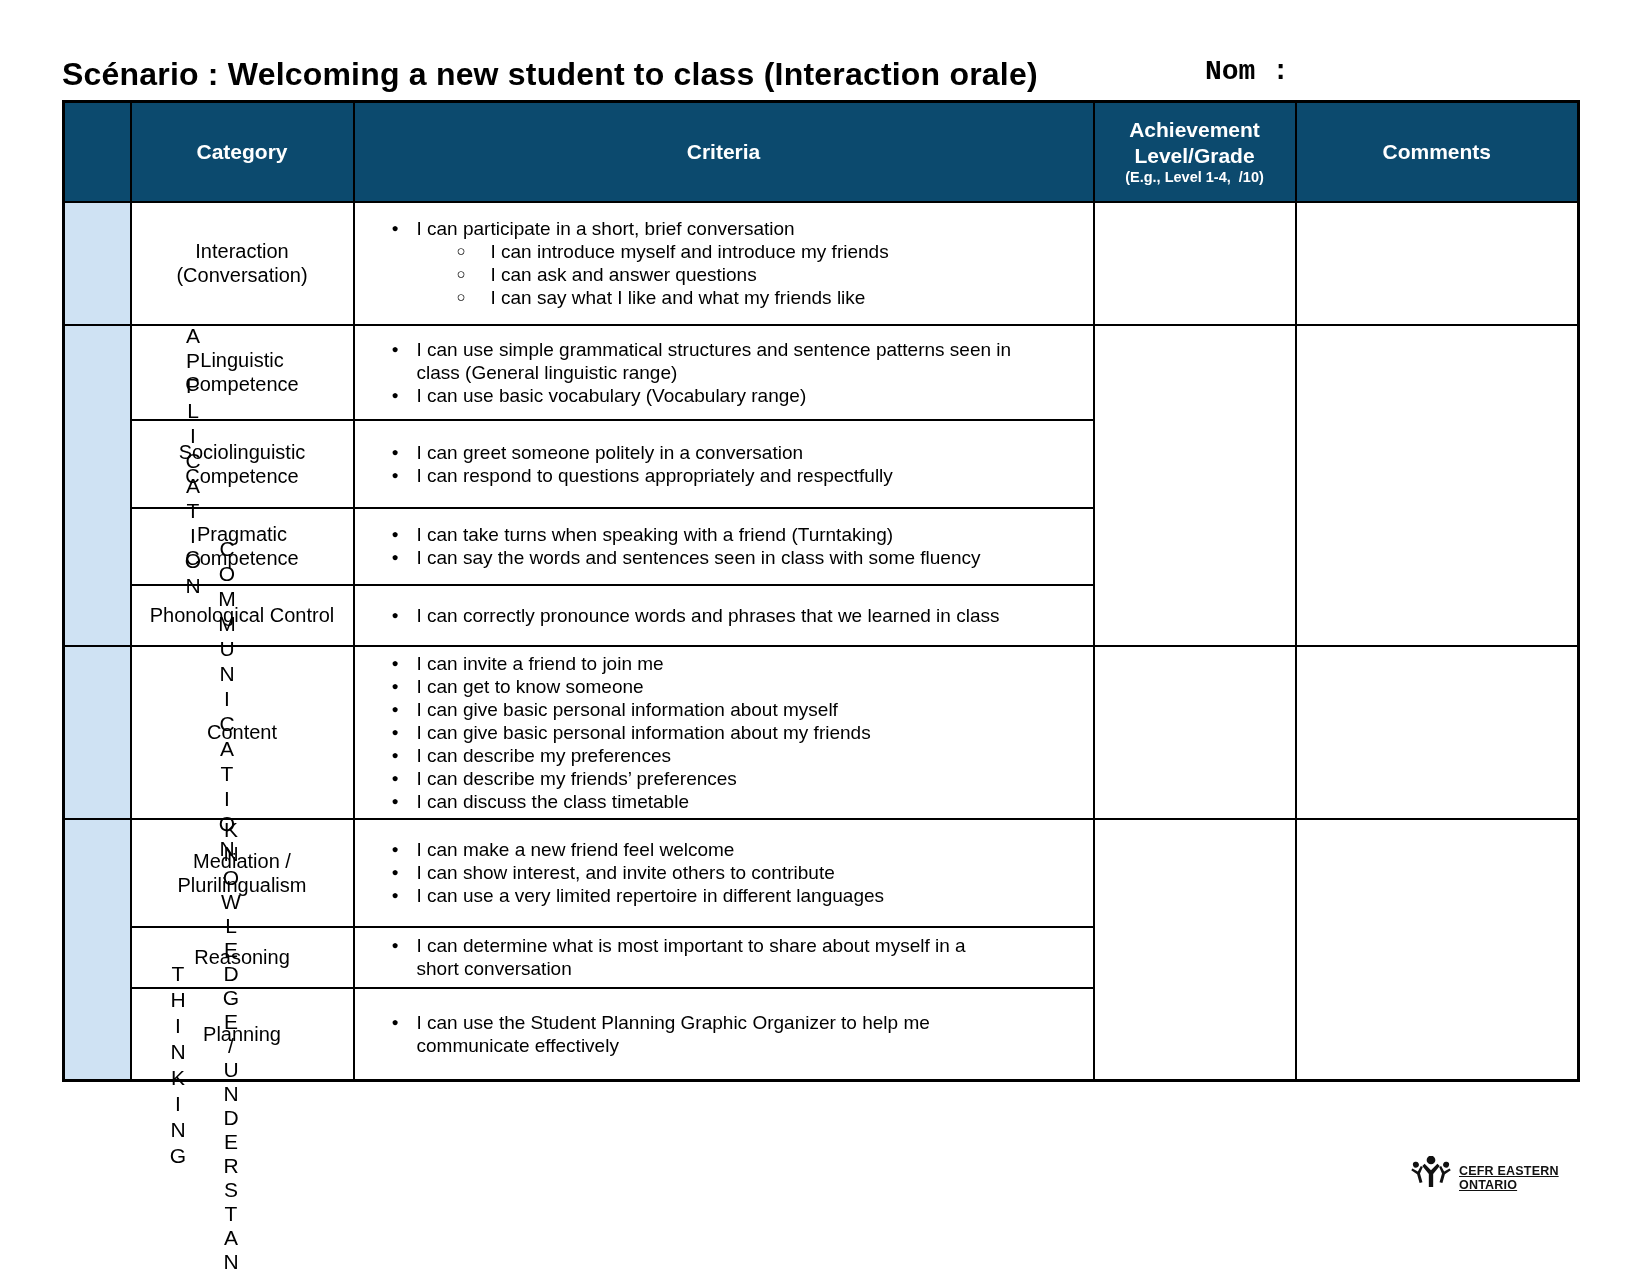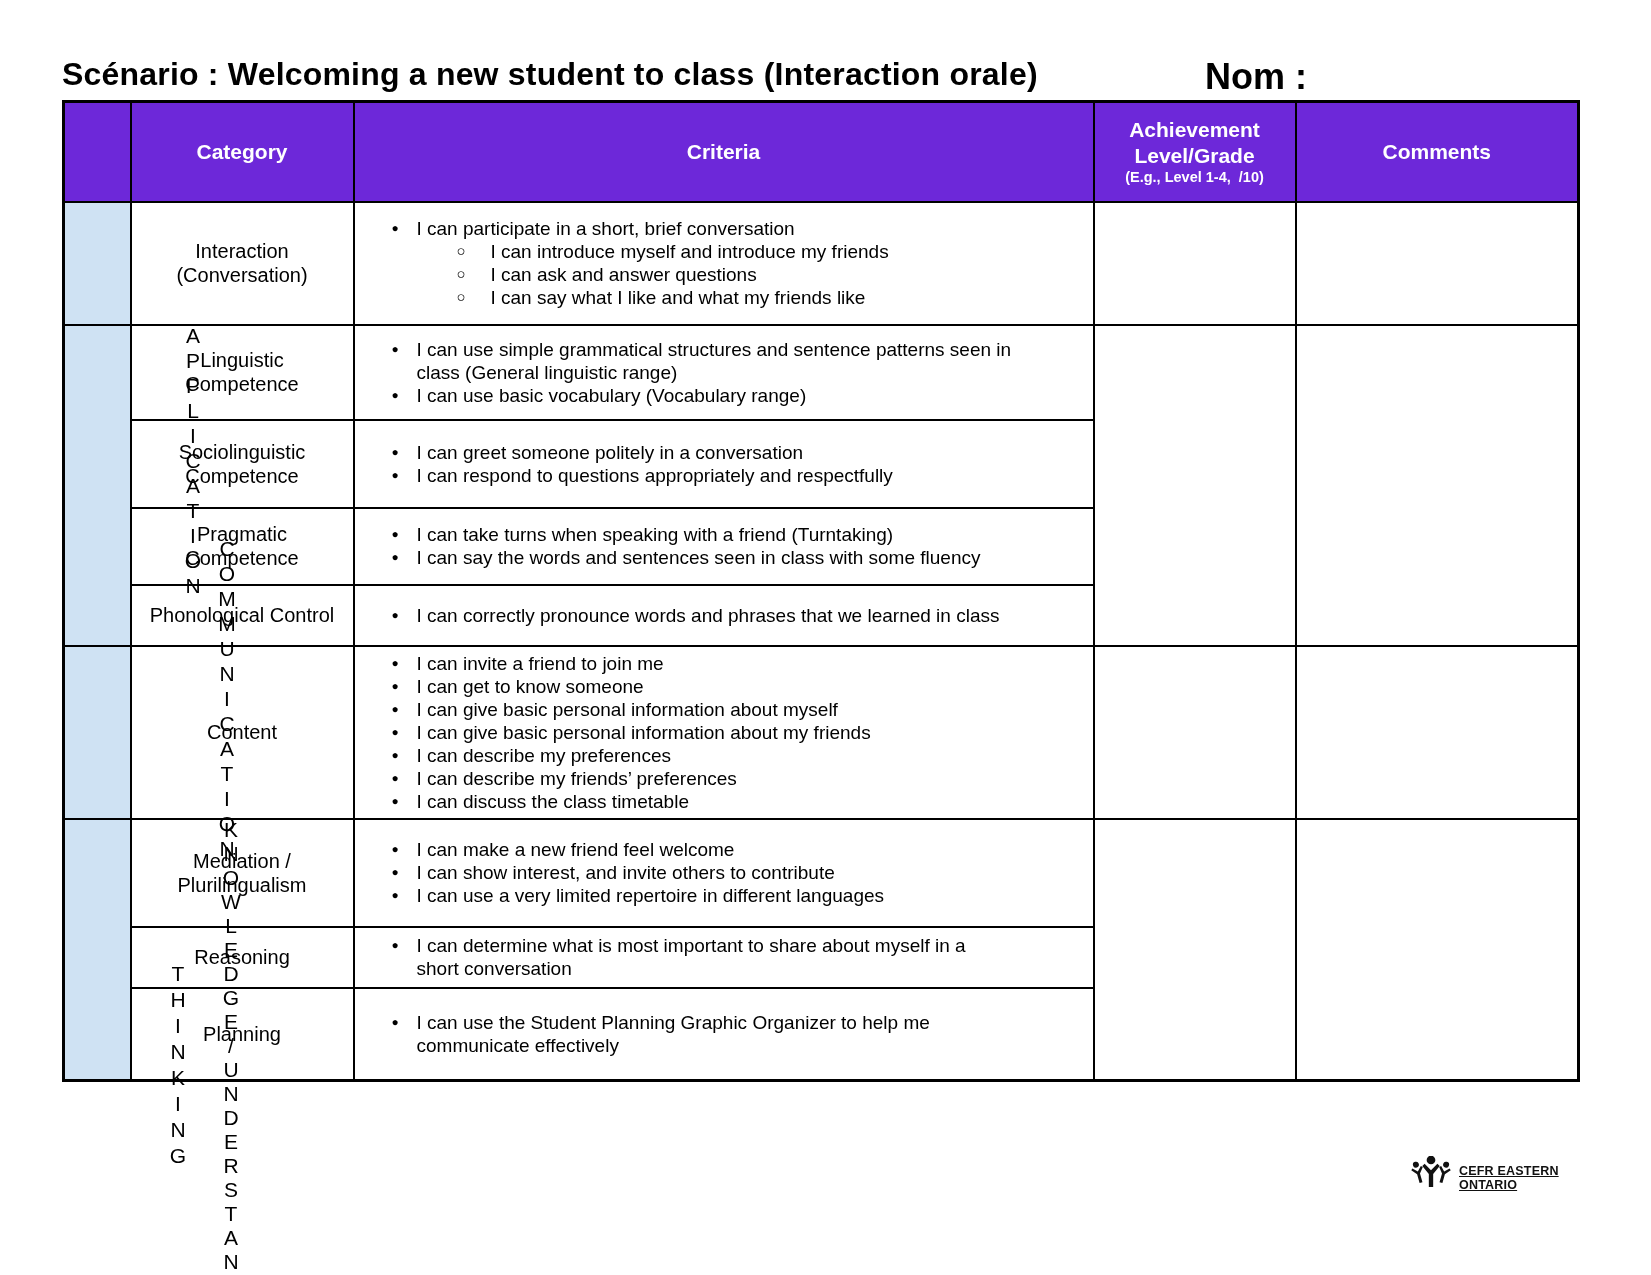--- a/index.html
+++ b/index.html
@@ -12,34 +12,34 @@
   }
 
   
   .doc-title {
     position:absolute; left:62px; top:56px;
     font-size:32px; font-weight:bold; letter-spacing:.2px;
     white-space:nowrap;
   }
   .nom-label {
     position:absolute; left:1205px; top:56px;
-    font-size:36px; font-weight:bold;
+    font-size:28px; font-weight:bold;font-family:Liberation Mono, monospace;
   }
 
   
   table.rubric {
     position:absolute; left:62px; top:100px;
     width:1515px; table-layout:fixed;
     border-collapse:collapse;
     border:3px solid #000;
   }
   table.rubric td { border:2px solid #000; padding:0; overflow:hidden; }
 
   thead td {
-    background:#6d28d9; color:#fff;
+    background:#0c4a6e; color:#fff;
     text-align:center; vertical-align:middle;
     font-weight:bold; font-size:21px; line-height:26px;
   }
   .ach-sub { font-size:14.5px; line-height:17px; display:block; font-weight:bold; }
 
   td.band { background:#cfe2f3; }
 
   td.cat-cell {
     text-align:center; vertical-align:middle;
     font-size:20px; line-height:24px;

